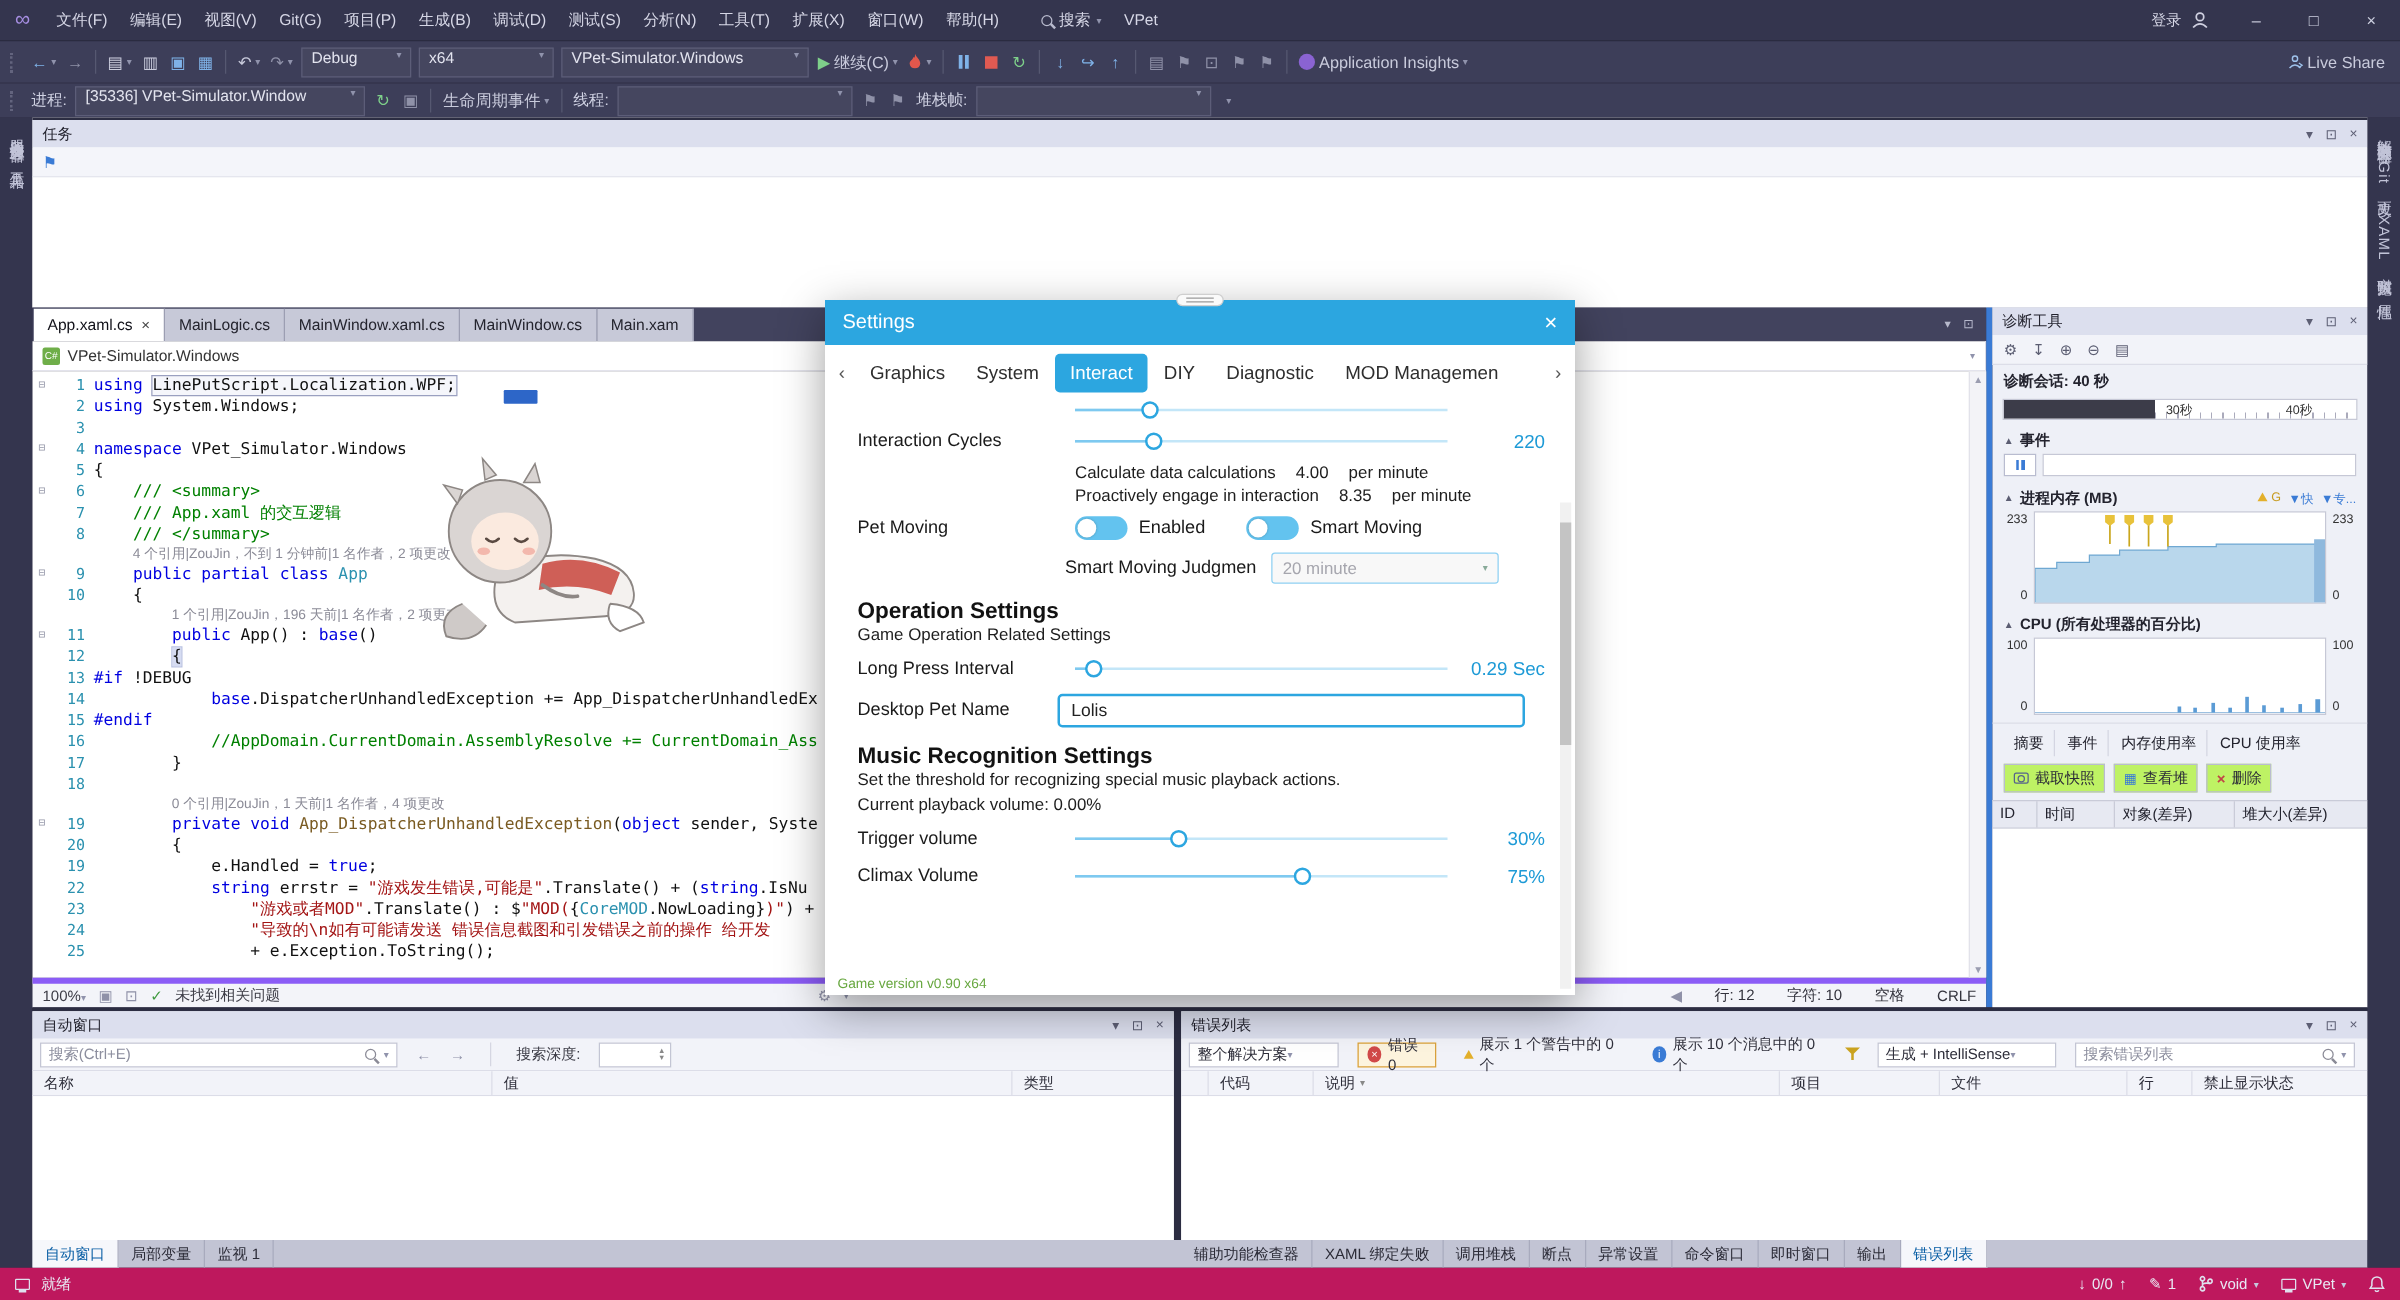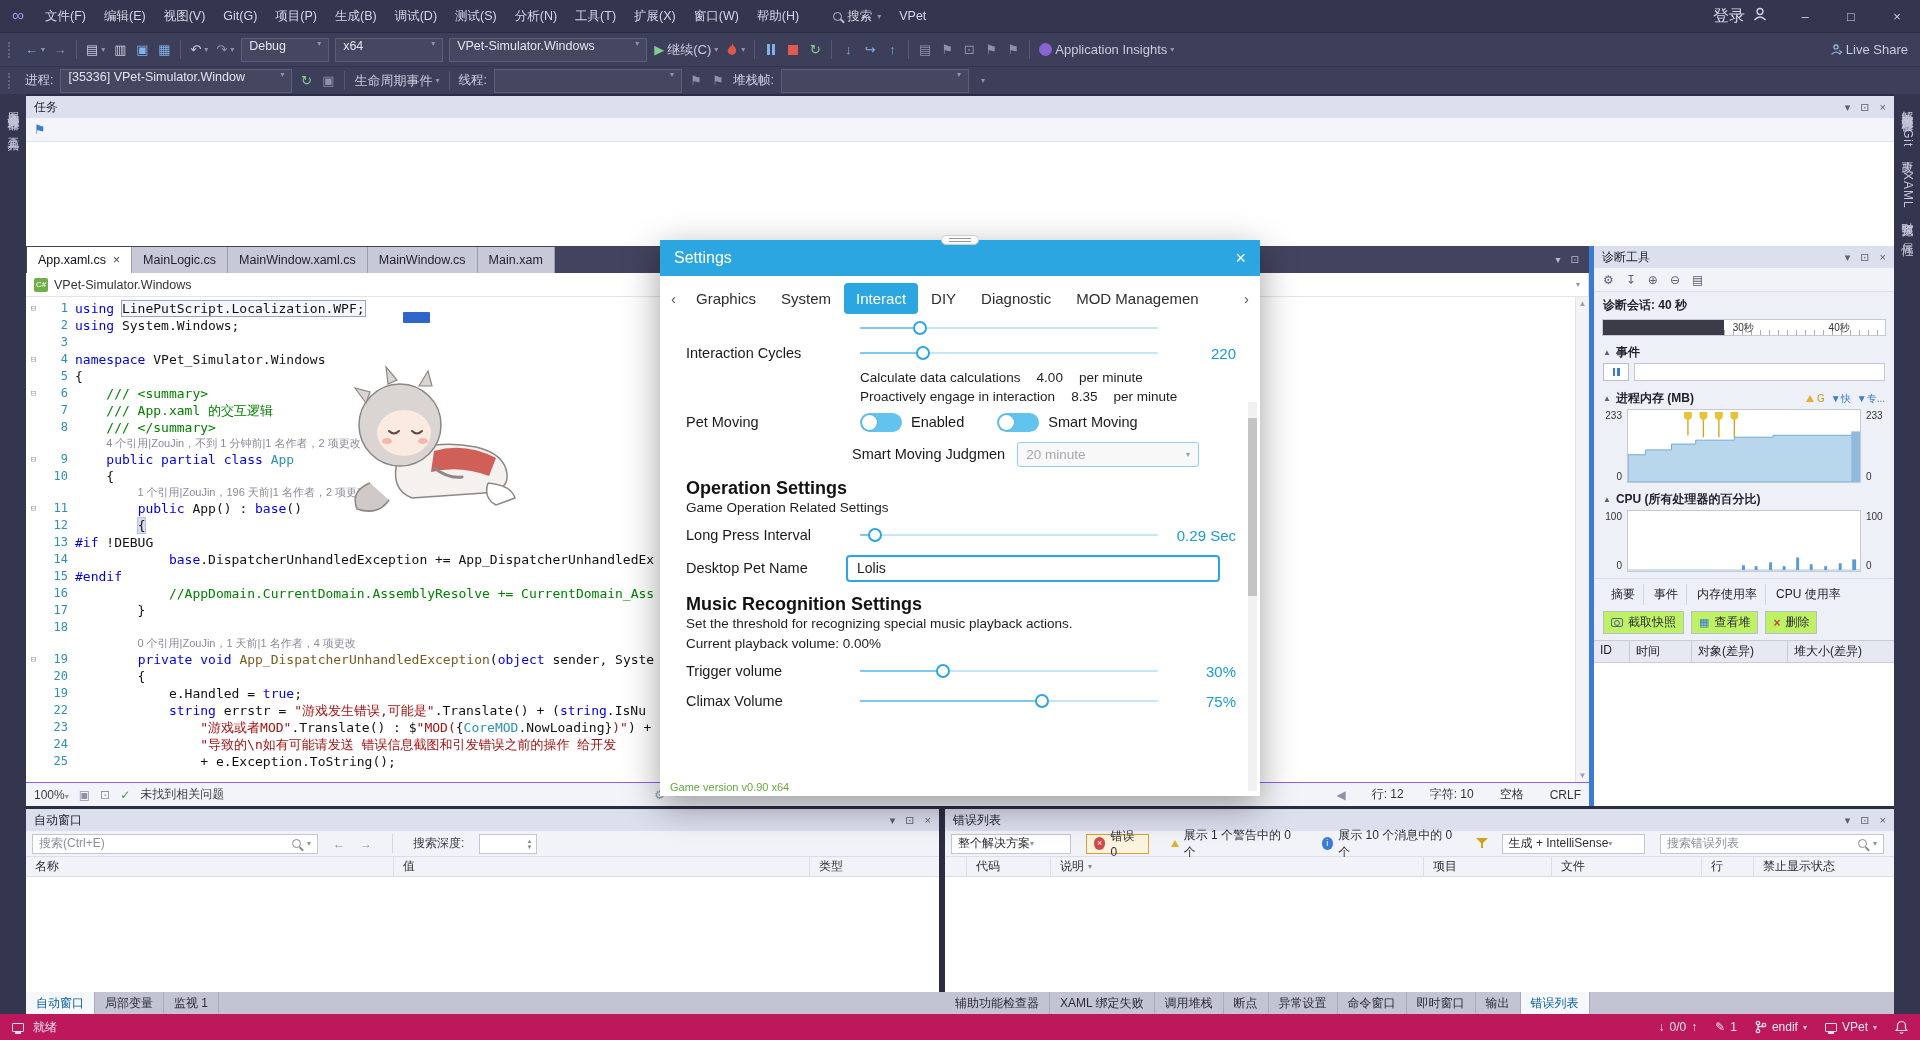--- a/index.html
+++ b/index.html
@@ -5,21 +5,21 @@
 *{box-sizing:border-box;margin:0;padding:0}
 html,body{width:1920px;height:1040px;overflow:hidden;background:#2c2d42;font-family:"Liberation Sans","DejaVu Sans",sans-serif;font-size:13px;color:#222}
 
 .titlebar{height:32px;background:#34354e;display:flex;align-items:center;color:#d6d7e6}
 .vs-logo{width:36px;text-align:center;font-size:17px;color:#a78fe3}
 .menu-items{display:flex;height:100%}
 .menu-item{padding:0 9px;display:flex;align-items:center;font-size:12.5px;white-space:nowrap;gap:5px}
 .search-item{margin-left:16px}
 .caret{font-size:8px;color:#9093ac}
 .titlebar-right{margin-left:auto;display:flex;align-items:center;height:100%}
-.signin{display:flex;gap:7px;padding:0 14px;font-size:16px}
+.signin{display:flex;gap:7px;padding:0 14px;font-size:12px}
 .win-btn{width:46px;height:100%;display:flex;align-items:center;justify-content:center;font-size:13px;color:#cdd0e0}
 .mag{width:9px;height:9px;border:1.5px solid #b9bbce;border-radius:50%;position:relative;display:inline-block}
 .mag::after{content:"";position:absolute;width:5px;height:1.5px;background:#b9bbce;transform:rotate(45deg);right:-4px;bottom:-2px}
 .magd{border-color:#8a8a96}.magd::after{background:#8a8a96}
 
 .toolbar{background:#3d3e59;display:flex;align-items:center;padding:0 8px;color:#c9cbdc}
 .t1{height:34px;border-top:1px solid #2a2b40}
 .t2{height:28px;border-top:1px solid #34354c}
 .grip{width:5px;height:16px;border-left:2px dotted #63647e;margin-right:8px}
 .tb-btn{height:24px;min-width:22px;padding:0 4px;display:flex;align-items:center;justify-content:center;gap:3px;font-size:13px;color:#c9cbdc}
@@ -62,21 +62,21 @@
 .lens-text{font-family:"Liberation Sans",sans-serif;font-size:11px;color:#8b8b97;white-space:pre}
 .fold{width:15px;text-align:center;font-size:9px;color:#9496a8}
 .lnum{width:34px;text-align:right;padding-right:7px;color:#2b91af;font-size:12px}
 .ct{flex:1;white-space:pre;color:#111}
 .pl{color:#111}.k{color:#0000e0}.t{color:#2b91af}.s{color:#a31515}.c{color:#008000}.m{color:#7a5b22}.pp{color:#0000e0}
 .box{outline:1px solid #9aa0c0;background:#f5f6fb}
 .bx{background:#d6dcf2;outline:1px solid #b9c2e2}
 .mini-blue-box{position:absolute;left:377px;top:15px;width:27px;height:11px;background:#2d66c8;border-radius:1px}
 .mascot{position:absolute;left:310px;top:64px;width:188px;height:164px}
 .code-scroll{width:14px;background:#f3f3f7;border-left:1px solid #e2e2ea;display:flex;flex-direction:column;align-items:center;justify-content:space-between;padding:2px 0;color:#9b9db0;font-size:8px}
-.estatus{height:24px;background:#f3f4f9;border-top:1px solid #8b5cf6;display:flex;align-items:center;gap:10px;padding:0 8px;font-size:12px;color:#3c3c46;flex:none}
+.estatus{height:24px;background:#f3f4f9;border-top:5px solid #8b5cf6;display:flex;align-items:center;gap:10px;padding:0 8px;font-size:12px;color:#3c3c46;flex:none}
 .estatus .right{margin-left:auto;display:flex;gap:26px;align-items:center;color:#33333d}
 .okcheck{color:#3f9a3f;font-weight:bold}
 .vsplit{width:5px;background:#3a7bd5}
 
 .diag{width:300px;background:#eef0f7;display:flex;flex-direction:column;font-size:12px}
 .diag-tb{height:24px;display:flex;align-items:center;gap:12px;padding:0 9px;background:#f2f3f9;border-bottom:1px solid #dcdde8;color:#5b5d72;flex:none}
 .diag-session{padding:5px 9px 3px;font-weight:bold;color:#23232e}
 .ruler{height:17px;margin:2px 8px 4px;background:#fff;border:1px solid #c6c8d6;position:relative;overflow:hidden;flex:none}
 .ruler .dark{position:absolute;left:0;top:0;bottom:0;width:43%;background:#3c3c49}
 .ruler .ticks{position:absolute;left:43%;right:0;bottom:0;height:5px;background:repeating-linear-gradient(90deg,#aab 0 1px,transparent 1px 9px)}
@@ -770,21 +770,21 @@
     </span>
     <span class="sb-item">
       <svg width="12" height="14" viewBox="0 0 12 14">
           <g fill="none" stroke="#dfe0ee" stroke-width="1.3">
             <circle cx="3" cy="3" r="1.7"></circle>
             <circle cx="3" cy="11" r="1.7"></circle>
             <circle cx="9" cy="5" r="1.7"></circle>
             <path d="M3 4.7 V9.3 M3 8 Q3 6 9 6.7"></path>
           </g>
         </svg>
-      <span>endif</span>
+      <span>void</span>
       <span class="caret" style="color:#c6c8dc">▾</span>
     </span>
     <span class="sb-item">
       <span class="monitor"></span>
       <span>VPet</span>
       <span class="caret" style="color:#c6c8dc">▾</span>
     </span>
     <span class="sb-item">
       <svg width="13" height="14" viewBox="0 0 13 14">
           <path d="M6.5 1.5 a4 4 0 0 1 4 4 v3 l1.3 2 h-10.6 l1.3 -2 v-3 a4 4 0 0 1 4 -4 z" fill="none" stroke="#dfe0ee" stroke-width="1.2"></path>

